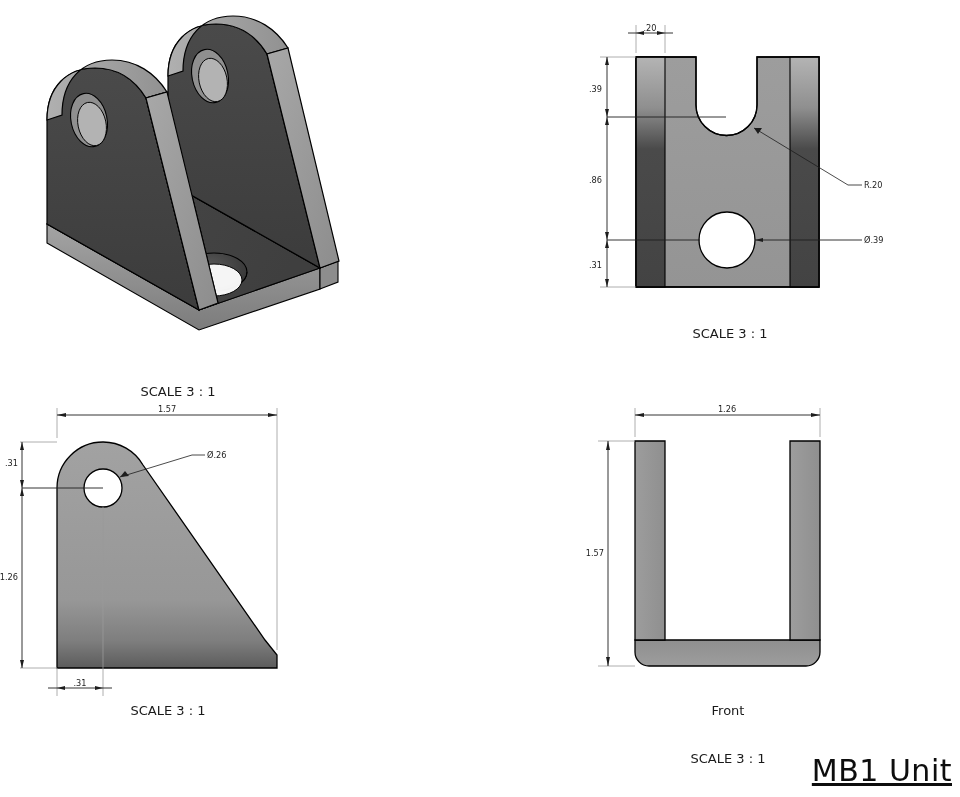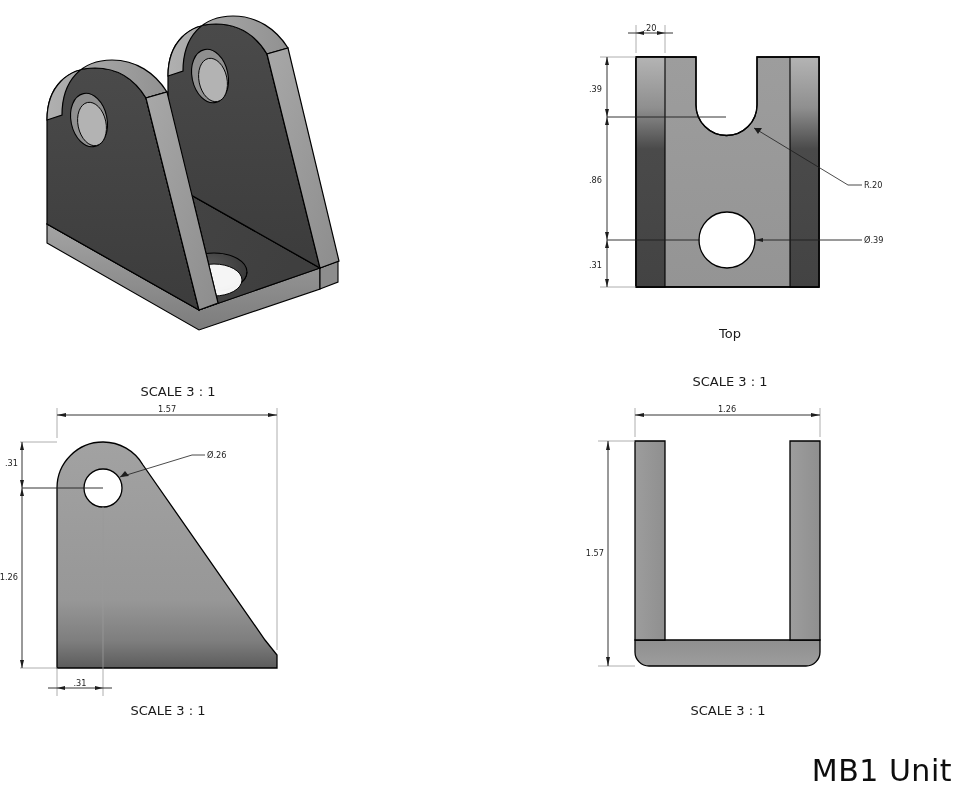--- a/index.html
+++ b/index.html
@@ -36,20 +36,21 @@
   #caption-front      { left: 628px; top: 671px; width: 200px; }
   #drawing-title {
     position: absolute;
     right: 8px;
     top: 754px;
     font-size: 30px;
     line-height: 34px;
     letter-spacing: 0.5px;
     color: #0d0d0d;
     white-space: pre;
+    text-decoration: underline;
   }
   svg { display: block; }
   text { font-family: "DejaVu Sans", "Liberation Sans", sans-serif; }
   .dim-text {
     font-size: 8.2px;
     fill: #1d1d1d;
   }
 </style>
 </head>
 <body>
@@ -307,27 +308,27 @@
       <path d="M 608,666 L 606,657 L 610,657 Z" fill="#1d1d1d"></path>
       <text class="dim-text" x="604" y="556" text-anchor="end">1.57</text>
     </g>
   </svg>
 
   <div class="view-caption" id="caption-perspective">
     <div>SCALE 3 : 1</div>
   </div>
 
   <div class="view-caption" id="caption-top">
-    <div>Top</div>
     <div>SCALE 3 : 1</div>
   </div>
 
   <div class="view-caption" id="caption-side">
     <div>SCALE 3 : 1</div>
   </div>
 
   <div class="view-caption" id="caption-front">
+    <div>Front</div>
     <div>SCALE 3 : 1</div>
   </div>
 
   <div id="drawing-title">MB1 Unit</div>
 
 </div>
 
 </body></html>

